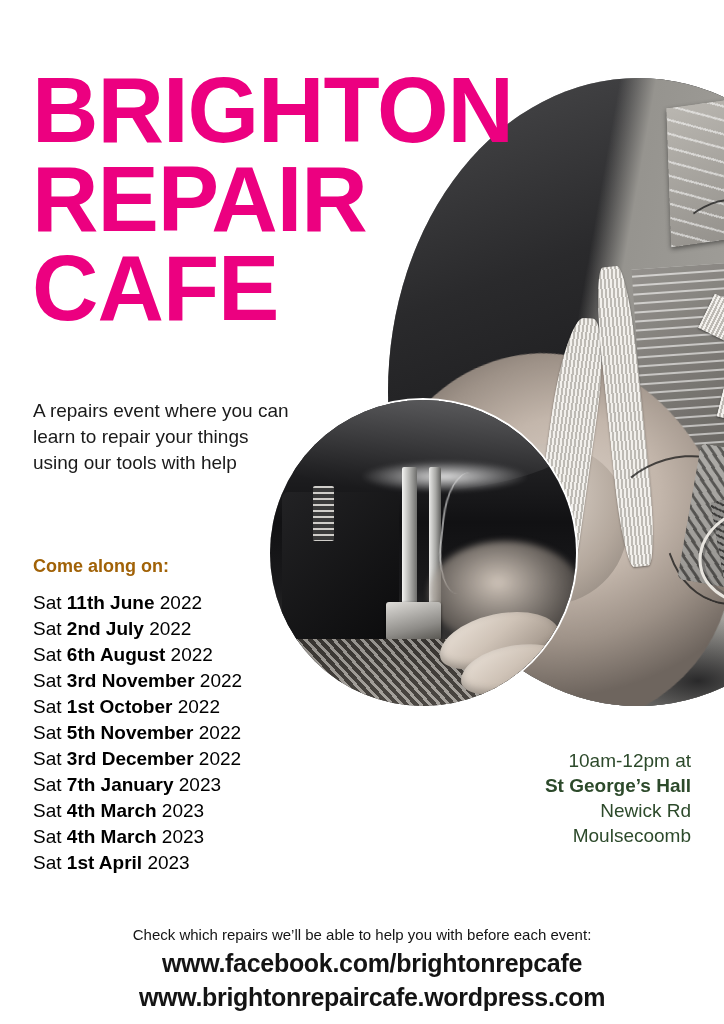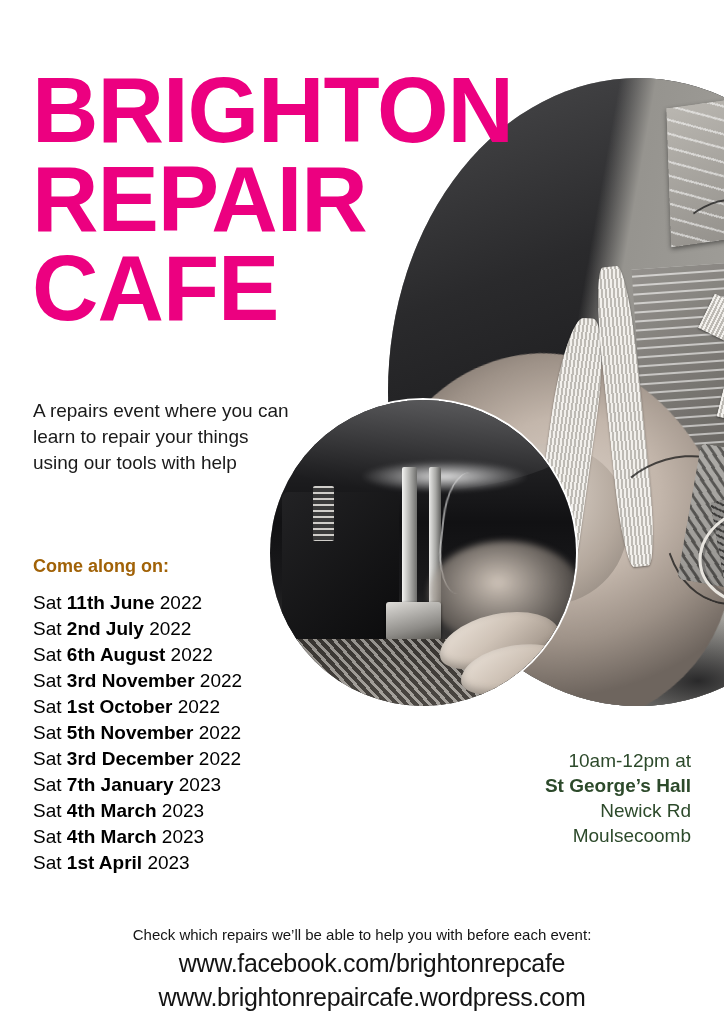--- a/index.html
+++ b/index.html
@@ -340,21 +340,21 @@
     text-align: center;
     color: #141414;
     margin-top: 24px;
   }
   #footer .check {
     font-size: 15px;
     line-height: 22px;
   }
   #footer .url {
     font-size: 25px;
-    font-weight: normal;
+    font-weight: bold;
     line-height: 34px;
     letter-spacing: -0.3px;
     padding-left: 20px;
   }
 </style>
 </head>
 <body>
 
 <div id="poster">
 

